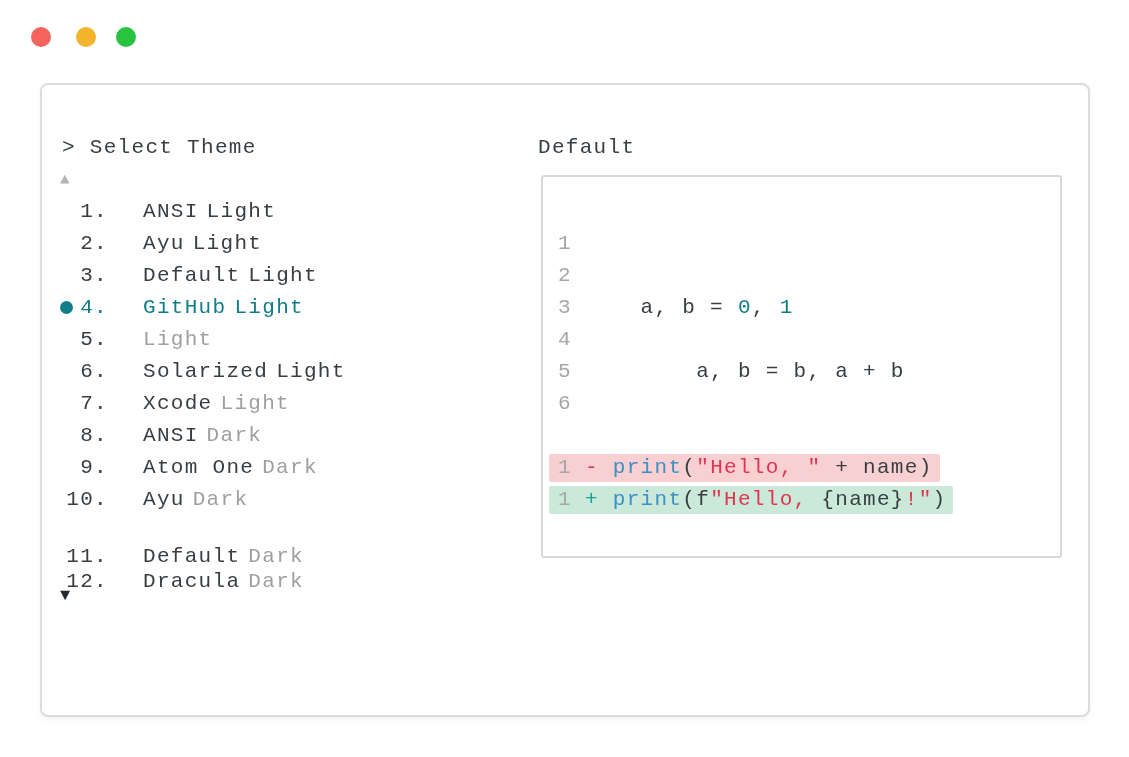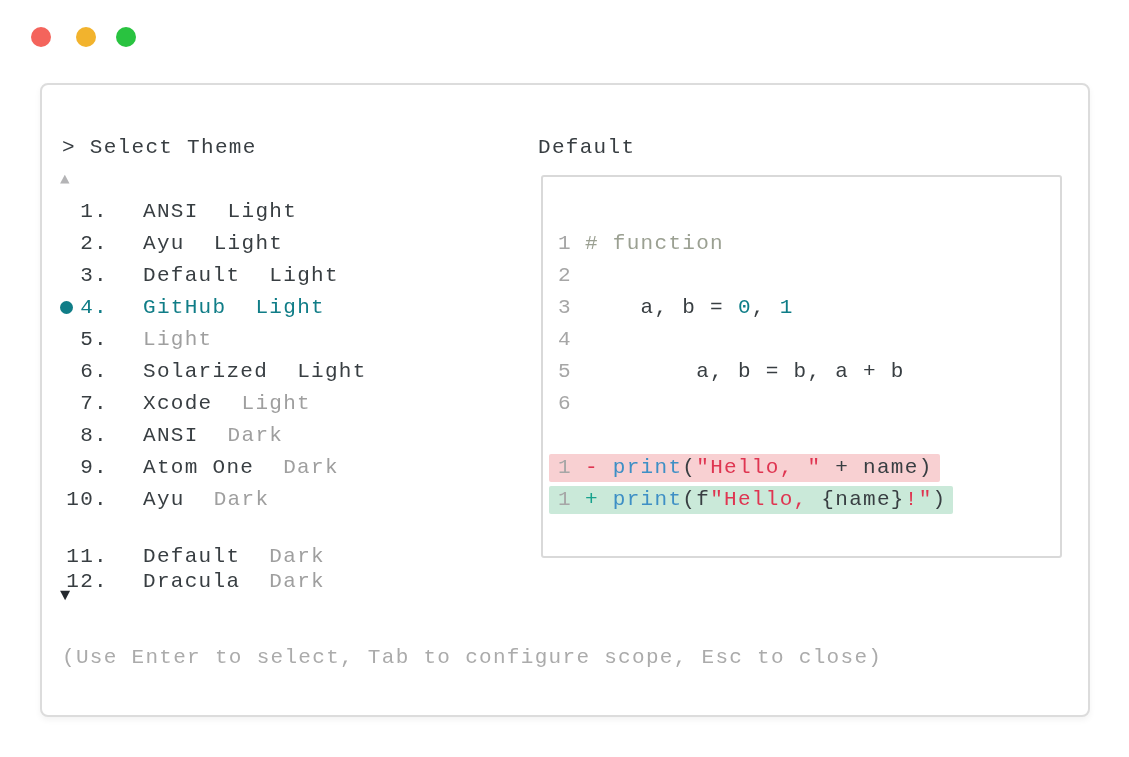--- a/index.html
+++ b/index.html
@@ -23,21 +23,21 @@
   .title{position:absolute;left:20px;top:47px;height:32px;line-height:32px;white-space:pre;}
   .preview-label{position:absolute;left:496px;top:47px;height:32px;line-height:32px;}
   .arrow{position:absolute;left:18px;height:32px;line-height:32px;}
   .arrow-up{top:79px;color:#b4b4b6;font-size:16px;}
   .arrow-down{top:495px;color:#24292e;font-size:17px;}
   
   .trow{position:absolute;left:0;width:500px;height:32px;line-height:32px;cursor:default;}
   .trow .dot{position:absolute;left:18px;top:9px;width:13px;height:13px;border-radius:50%;background:#107d87;display:none;}
   .trow.selected .dot{display:block;}
   .trow .num{position:absolute;left:20px;width:46px;text-align:right;}
-  .trow .label{position:absolute;left:101px;display:flex;gap:29px;white-space:pre;}
+  .trow .label{position:absolute;left:101px;display:flex;gap:8px;white-space:pre;}
   .trow.selected .num,.trow.selected .nm,.trow.selected .vr{color:#107d87;}
   .vr.dim{color:#9f9f9f;}
   .hint{position:absolute;left:20px;top:557px;height:32px;line-height:32px;color:#ababab;white-space:pre;}
   
   .preview-box{
     position:absolute;left:499px;top:90px;width:521px;height:383px;box-sizing:border-box;
     border:2px solid #d9d9d9;border-radius:3px;background:#fff;
   }
   .cline{position:absolute;left:0;width:515px;height:32px;line-height:32px;white-space:pre;}
   .cline .ln{position:absolute;left:3px;width:26px;text-align:right;color:#a6a6a6;z-index:1;}
@@ -127,24 +127,23 @@
       <span class="label"><span class="nm">Default</span><span class="vr dim">Dark</span></span>
     </div>
     <div class="trow" style="top:481px">
 
       <span class="num">12.</span>
       <span class="label"><span class="nm">Dracula</span><span class="vr dim">Dark</span></span>
     </div>
 
     <div class="arrow arrow-down">▼</div>
 
-    <div class="hint">(Use Enter to select, Tab to configure scope, Esc to close)</div>
 
     <div class="preview-box">
-      <div class="cline" style="top:51px"><span class="ln">1</span><span class="codetxt"><span class="tok-comment"># function</span></span></div>
+      <div class="cline" style="top:51px"><span class="ln">1</span></div>
       <div class="cline" style="top:83px"><span class="ln">2</span></div>
       <div class="cline" style="top:115px"><span class="ln">3</span><span class="codetxt"><span class="tok-fg">    a, b = </span><span class="tok-numlit">0</span><span class="tok-fg">, </span><span class="tok-numlit">1</span></span></div>
       <div class="cline" style="top:147px"><span class="ln">4</span></div>
       <div class="cline" style="top:179px"><span class="ln">5</span><span class="codetxt"><span class="tok-fg">        a, b = b, a + b</span></span></div>
       <div class="cline" style="top:211px"><span class="ln">6</span></div>
       <div class="cline" style="top:243px"></div>
       <div class="cline" style="top:275px"><span class="hl hl-del" style="width: 390.5px;"></span><span class="ln">1</span><span class="codetxt"><span class="tok-minus">-</span><span class="tok-fg"> </span><span class="tok-blue">print</span><span class="tok-fg">(</span><span class="tok-str">"Hello, "</span><span class="tok-fg"> + name)</span></span></div>
       <div class="cline" style="top:307px"><span class="hl hl-add" style="width: 404.44px;"></span><span class="ln">1</span><span class="codetxt"><span class="tok-plus">+</span><span class="tok-fg"> </span><span class="tok-blue">print</span><span class="tok-fg">(f</span><span class="tok-str">"Hello, </span><span class="tok-fg">{name}</span><span class="tok-str">!"</span><span class="tok-fg">)</span></span></div>
     </div>
 

